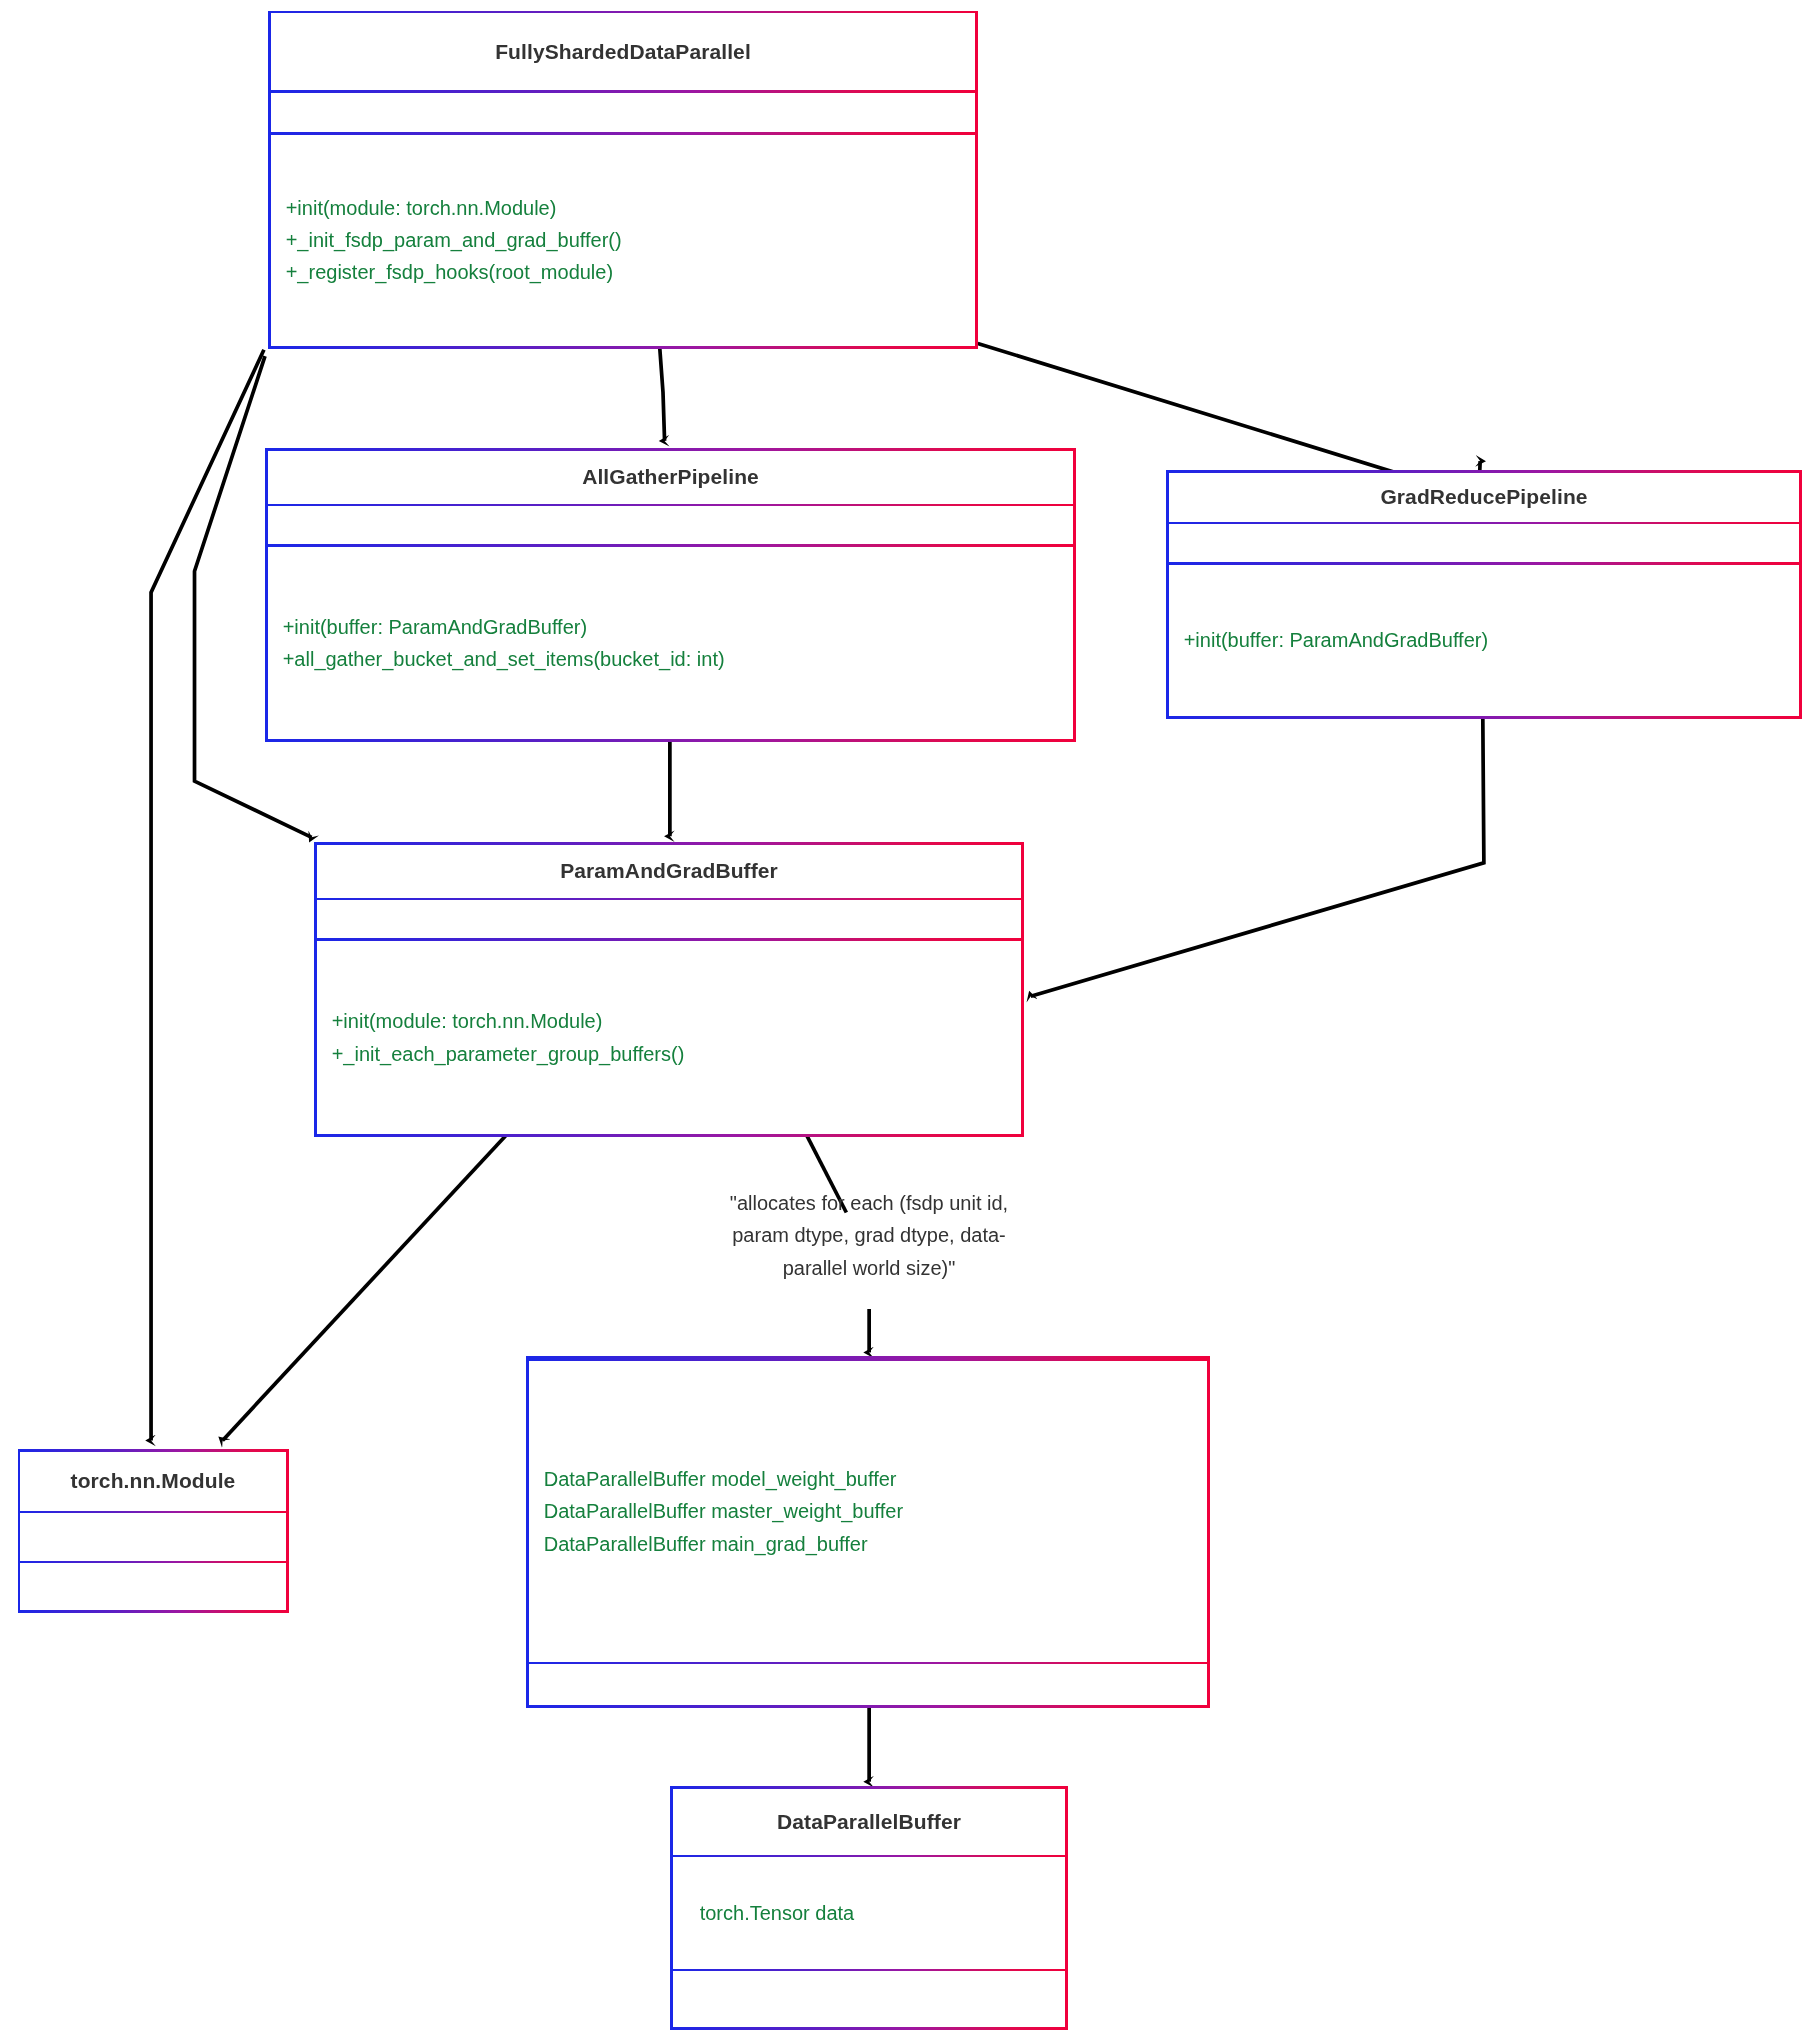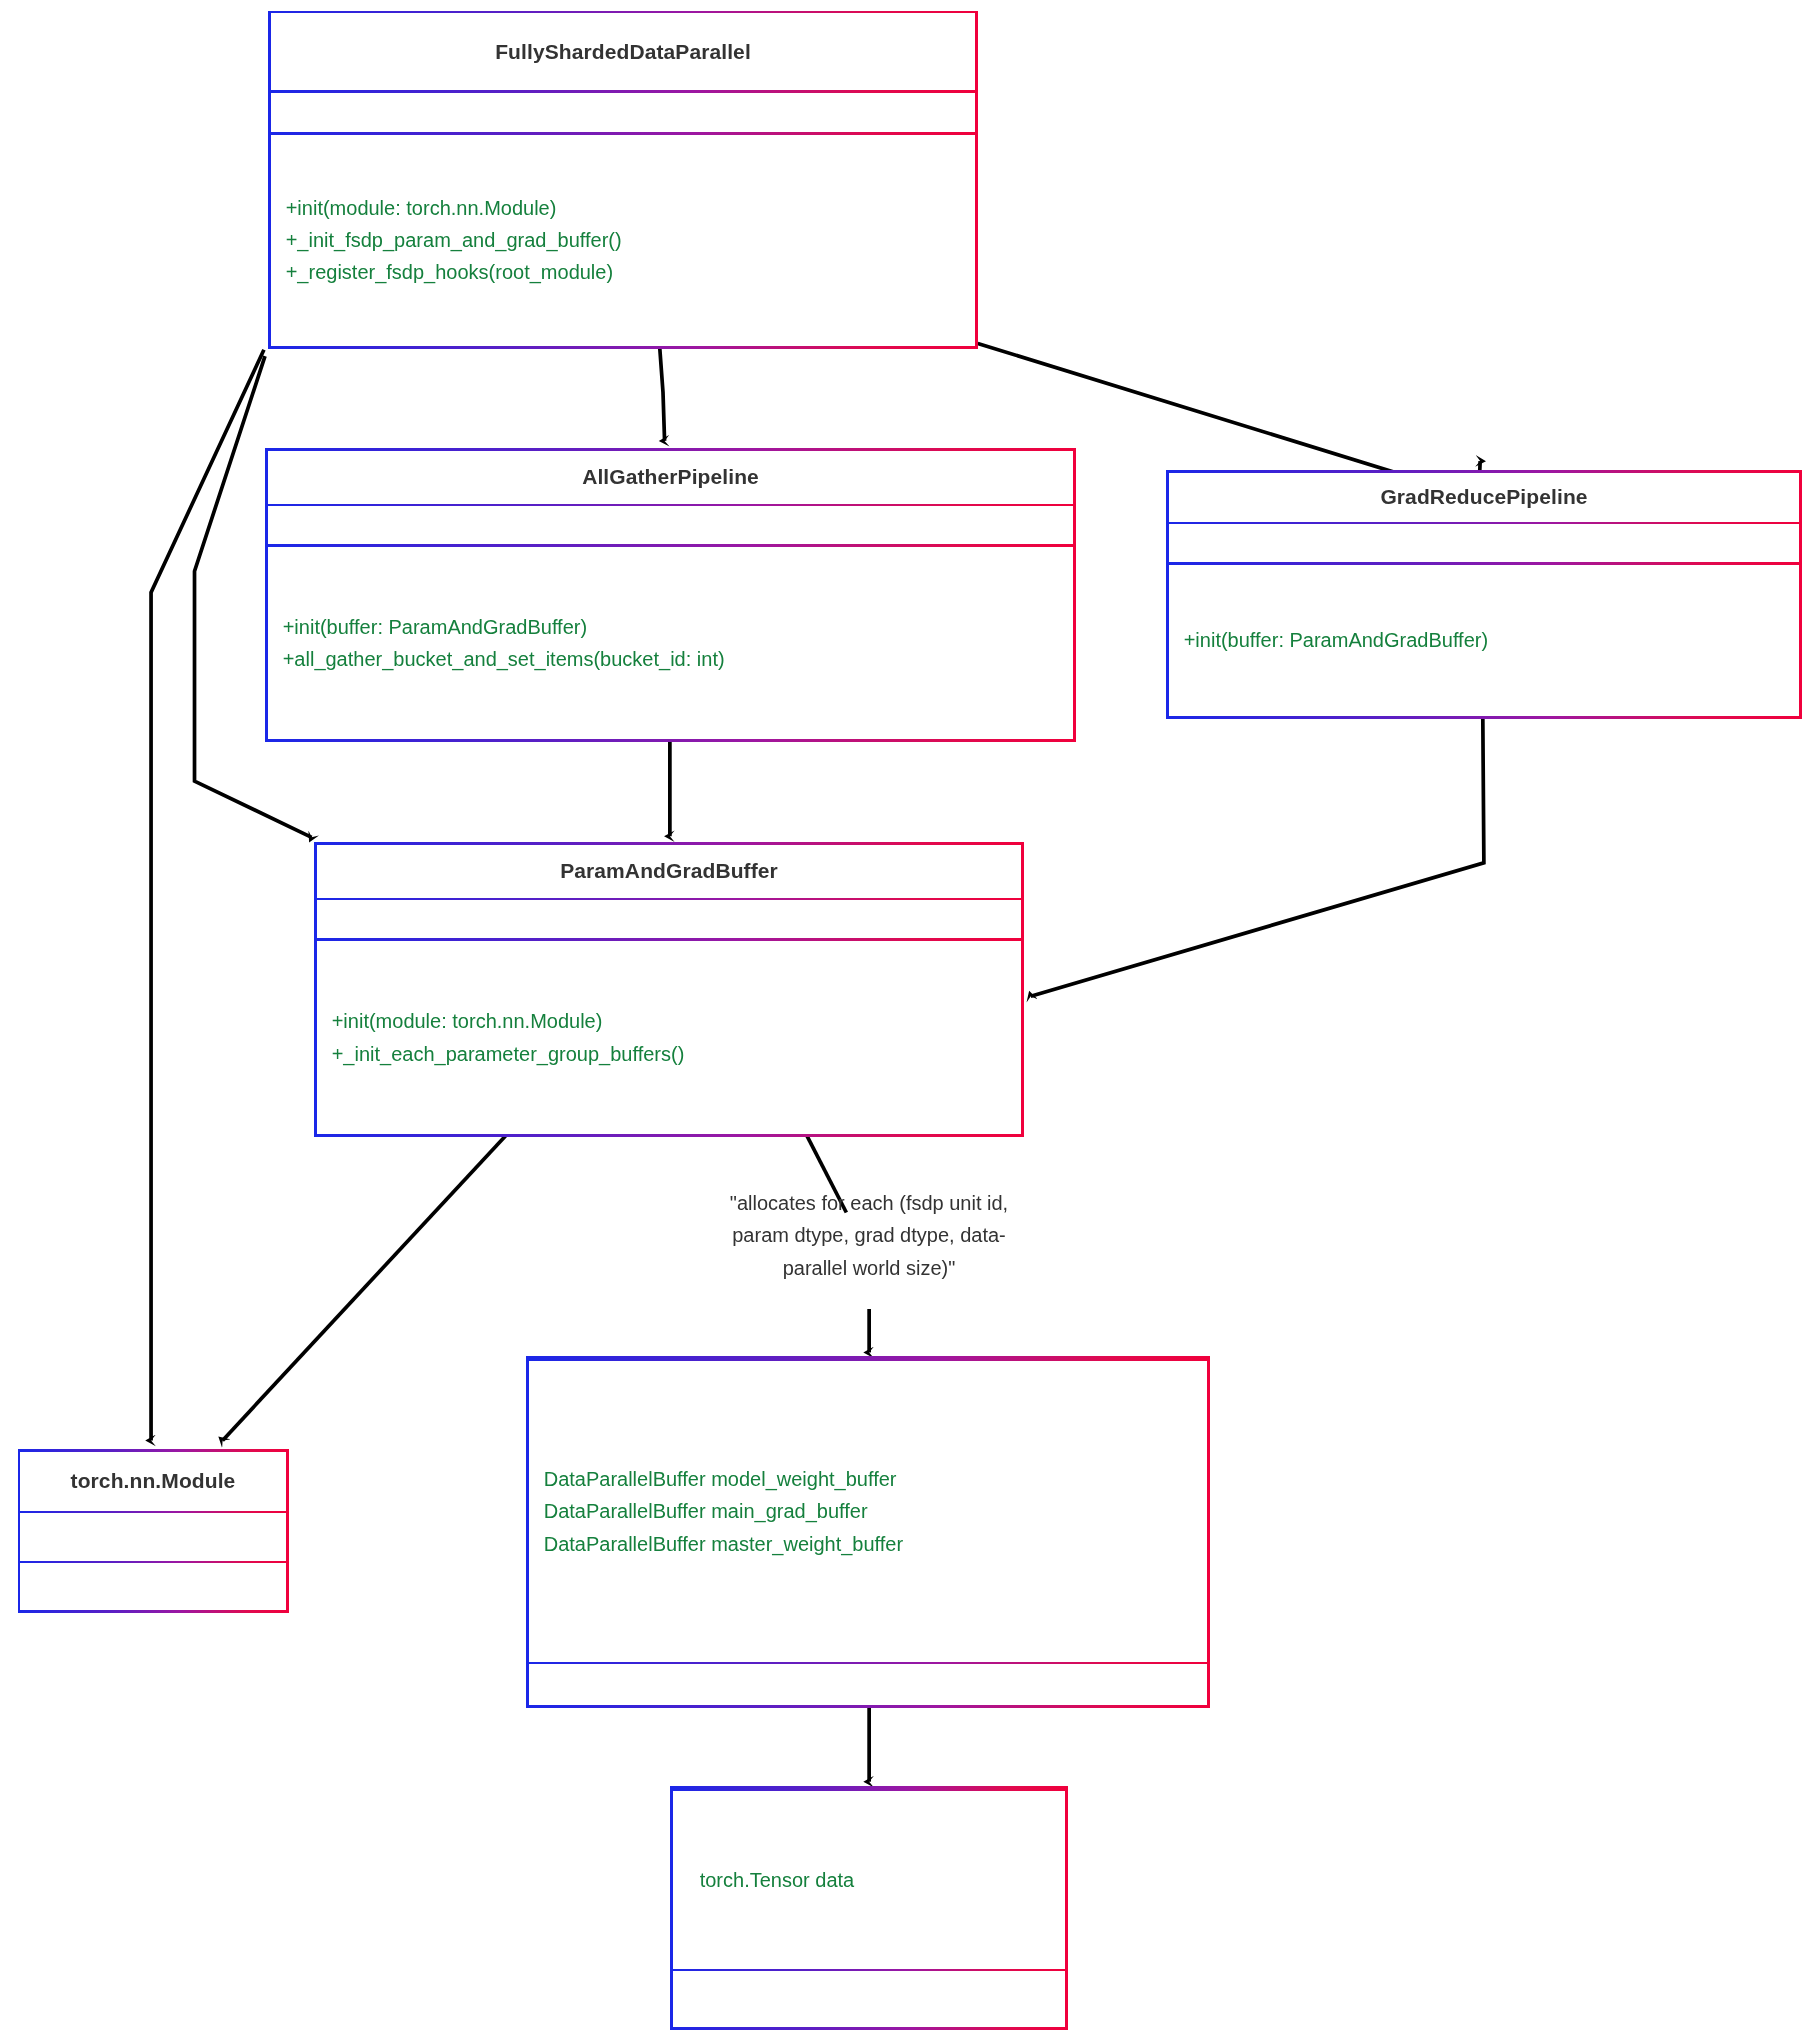--- a/index.html
+++ b/index.html
@@ -134,31 +134,34 @@
       <div class="cmp body" style="flex:1;"></div>
     </div>
   </div>
 
   <div class="uml" style="left:526px;top:1356px;width:684px;height:352px;">
     <div class="gwrap"></div>
     <div class="inner">
       <div class="sep"></div>
       <div class="cmp body" style="flex:1;">
         <div class="row">DataParallelBuffer model_weight_buffer</div>
+        <div class="row">DataParallelBuffer master_weight_buffer</div>
         <div class="row">DataParallelBuffer main_grad_buffer</div>
-        <div class="row">DataParallelBuffer master_weight_buffer</div>
       </div>
       <div class="sep"></div>
       <div class="cmp body" style="height:41px;"></div>
     </div>
   </div>
 
   <div class="uml" style="left:670px;top:1786px;width:398px;height:244px;">
     <div class="gwrap"></div>
     <div class="inner">
+      <div class="cmp title" style="height:66px;">
+        <div class="cls-title">DataParallelBuffer</div>
+      </div>
       <div class="sep"></div>
       <div class="cmp body" style="flex:1;padding-left:12px;">
         <div class="row">torch.Tensor data</div>
       </div>
       <div class="sep"></div>
       <div class="cmp body" style="height:56px;"></div>
     </div>
   </div>
 
   <div class="note" style="left:628px;top:1187px;width:482px;">"allocates for each (fsdp unit id,

